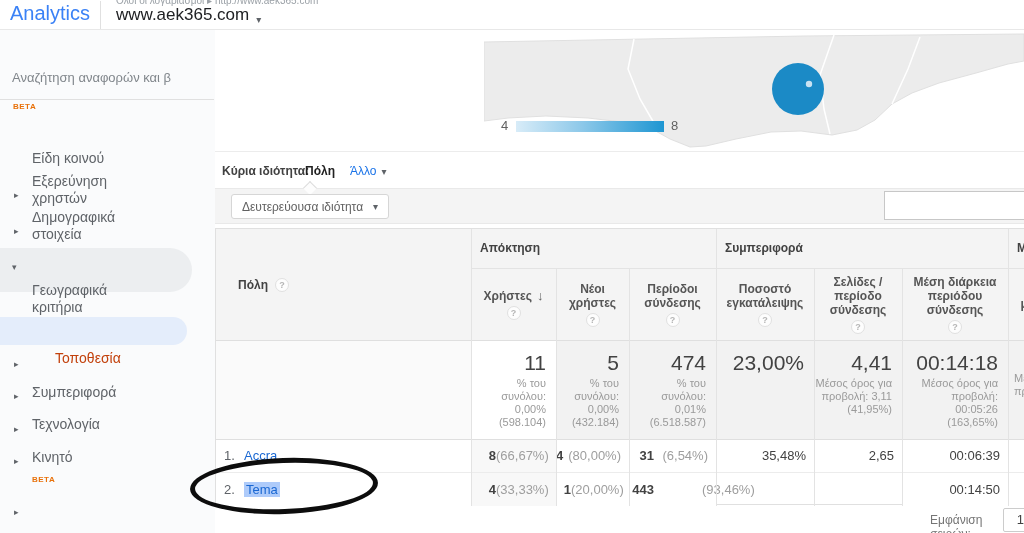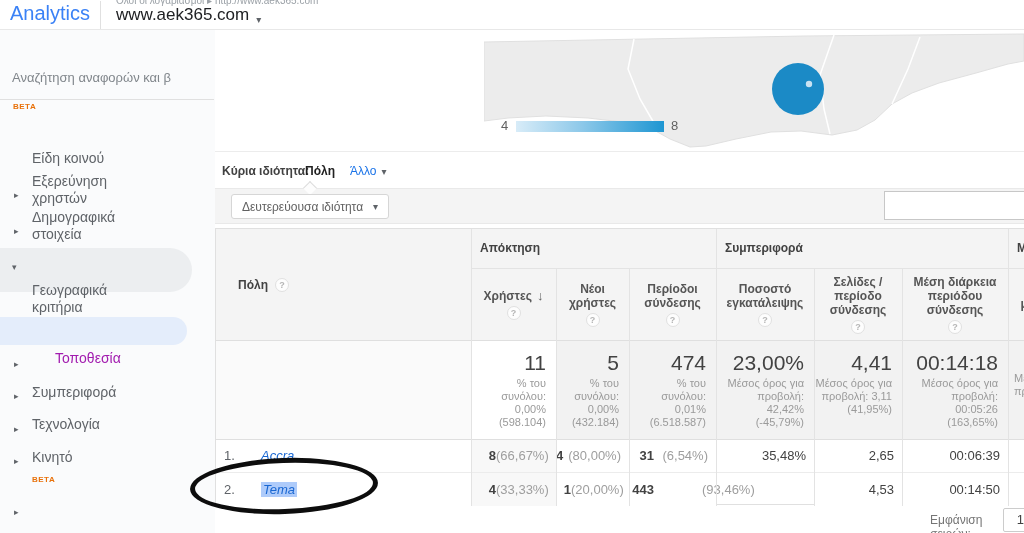--- a/index.html
+++ b/index.html
@@ -55,21 +55,21 @@
   .tc { top:111px; height:99px; background:#f2f2f2; display:flex; flex-direction:column; align-items:flex-end; padding:11px 10px 0 0; }
   .tc .v { font-size:21px; color:#424242; }
   .tc .s { font-size:11px; color:#9a9a9a; text-align:right; line-height:13px; margin-top:2px; }
   .dc { background:#fff; display:flex; align-items:center; justify-content:flex-end; font-size:13px; color:#424242; padding-right:8px; }
   .r1 { top:210px; height:33px; }
   .r2 { top:243px; height:34px; }
   .num { font-weight:bold; }
   .pct { color:#9e9e9e; text-align:right; }
   .citycell { justify-content:flex-start; padding-left:8px; }
   .rank { color:#5f6368; width:20px; }
-  .citylink { margin-left:17px; color:#1967d2;font-style:italic; }
+  .citylink { color:#1967d2; }
   .sel { background:#aecbfa; padding:0 2px; }
 
   
   .col-city { left:0; width:255px; }
   .col-users { left:255px; width:85px; }
   .col-new { left:340px; width:73px; }
   .col-sess { left:413px; width:87px; }
   .col-bounce { left:500px; width:98px; }
   .col-pages { left:598px; width:88px; }
   .col-dur { left:686px; width:106px; }
@@ -111,21 +111,21 @@
     <span class="nav-arrow" style="left:14px; top:196px;">▸</span>
     <div class="nav-label" style="left:32px; top:193px;">Ενδιαφέροντα</div>
 
     <div class="pill-gray"></div>
     <span class="nav-arrow" style="left:12px; top:232px;">▾</span>
     <div class="nav-label" style="left:32px; top:224px; width:110px;">Γεωγραφικά κριτήρια</div>
 
     <div class="nav-label" style="left:55px; top:265px;">Γλώσσα</div>
 
     <div class="pill-blue"></div>
-    <div class="nav-label" style="left:55px; top:292px; color:#a21caf;">Τοποθεσία</div>
+    <div class="nav-label" style="left:55px; top:292px; color:#c2410c;">Τοποθεσία</div>
 
     <span class="nav-arrow" style="left:14px; top:329px;">▸</span>
     <div class="nav-label" style="left:32px; top:326px;">Συμπεριφορά</div>
 
     <span class="nav-arrow" style="left:14px; top:361px;">▸</span>
     <div class="nav-label" style="left:32px; top:358px;">Τεχνολογία</div>
 
     <span class="nav-arrow" style="left:14px; top:394px;">▸</span>
     <div class="nav-label" style="left:32px; top:391px;">Κινητό</div>
 
@@ -210,21 +210,20 @@
     <div class="tc col-new">
       <span class="v">5</span>
       <span class="s" style="width:60px;">% του συνόλου: 0,00% (432.184)</span>
     </div>
     <div class="tc col-sess">
       <span class="v">474</span>
       <span class="s" style="width:66px;">% του συνόλου: 0,01% (6.518.587)</span>
     </div>
     <div class="tc col-bounce">
       <span class="v">23,00%</span>
-      <span class="s" style="width:86px;">Μέσος όρος για προβολή: 42,42% (-45,79%)</span>
     </div>
     <div class="tc col-pages">
       <span class="v">4,41</span>
       <span class="s" style="width:80px;">Μέσος όρος για προβολή: 3,11 (41,95%)</span>
     </div>
     <div class="tc col-dur">
       <span class="v">00:14:18</span>
       <span class="s" style="width:90px;">Μέσος όρος για προβολή: 00:05:26 (163,65%)</span>
     </div>
     <div class="tc col-conv" style="align-items:flex-start; padding:30px 0 0 6px;">
@@ -266,23 +265,20 @@
       <span class="num">4</span>
       <span class="pct" style="width:52px;">(33,33%)</span>
     </div>
     <div class="dc r2 col-new">
       <span class="num">1</span>
       <span class="pct" style="width:50px;">(20,00%)</span>
     </div>
     <div class="dc r2 col-sess">
       <span class="num">443</span>
       <span class="pct" style="width:54px;padding-left:48px;">(93,46%)</span>
-    </div>
-    <div class="dc r2 col-pages">
-      <span>4,53</span>
     </div>
     <div class="dc r2 col-dur">
       <span>00:14:50</span>
     </div>
     <div class="dc r2 col-conv"></div>
 
     <div class="hline" style="left:255px; top:39px; width:630px; background:#e3e3e3;"></div>
     <div class="hline" style="left:0; top:111px; width:885px;"></div>
     <div class="hline" style="left:0; top:210px; width:885px;"></div>
     <div class="hline" style="left:0; top:243px; width:885px; background:#ececec;"></div>

